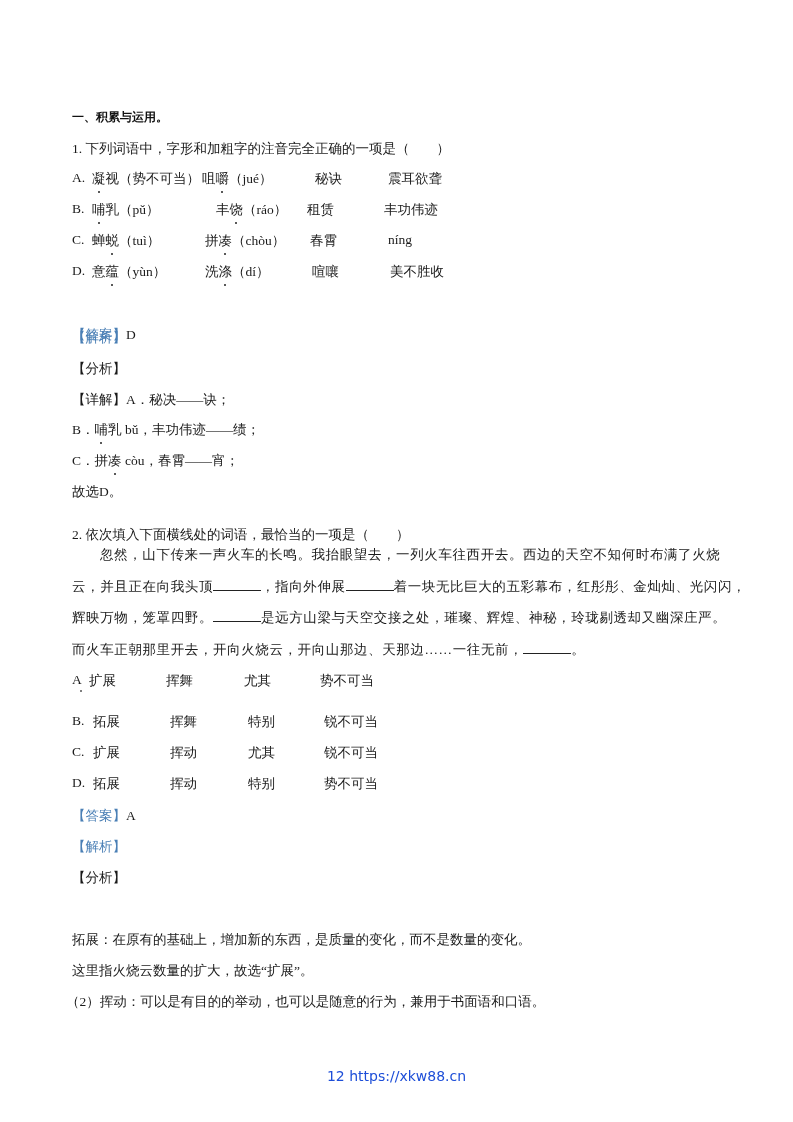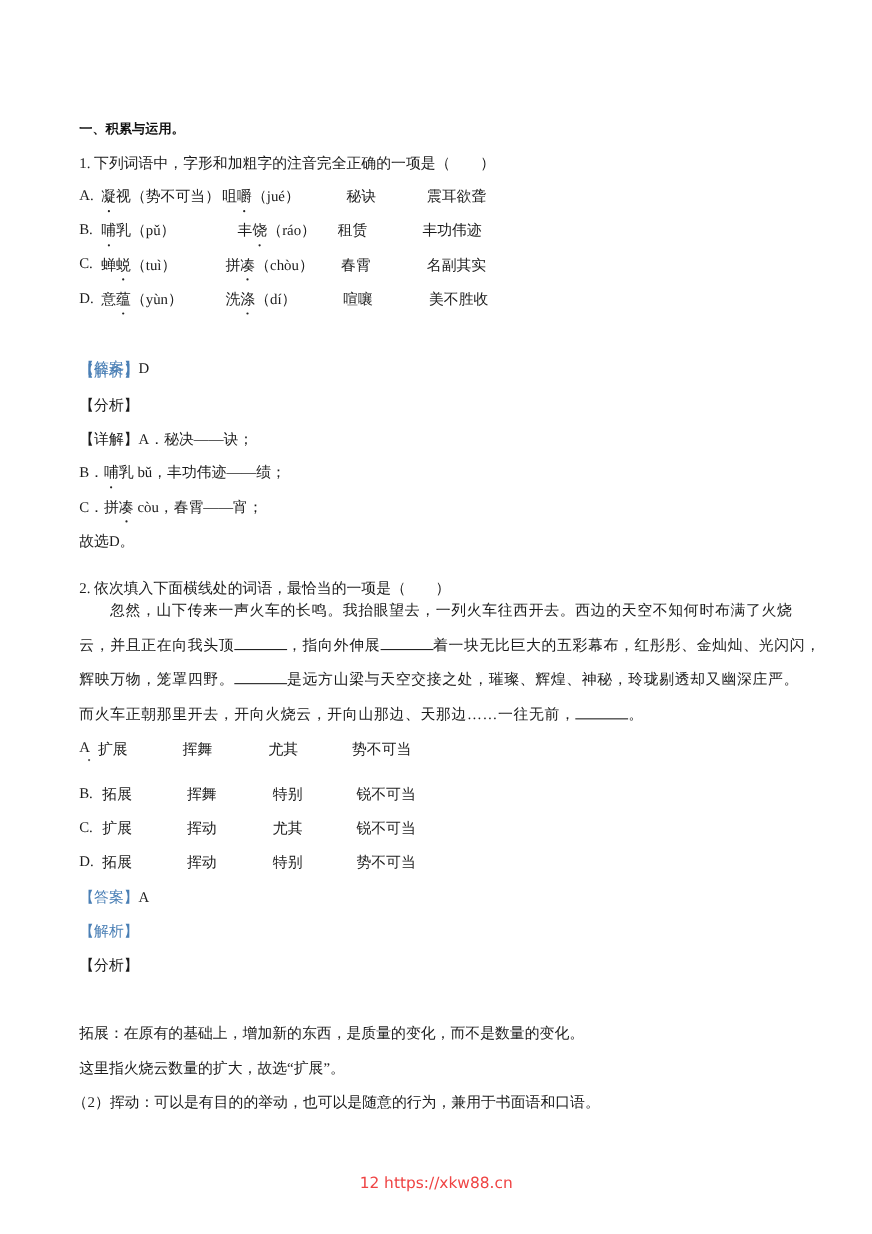--- a/index.html
+++ b/index.html
@@ -43,21 +43,21 @@
       height: 14px; vertical-align: baseline;
     }
     .passage { font-size: 13.5px; letter-spacing: 0.6px; }
     .stray-dot {
       position: absolute; left: 80px; top: 690px; width: 2px; height: 2px;
       border-radius: 50%; background: #555;
     }
     .footer {
       position: absolute; left: 0; top: 1068px; width: 793px; text-align: center;
       font-family: "DejaVu Sans", "Liberation Sans", sans-serif;
-      font-size: 14px; color: #ef4444;
+      font-size: 14px; color: #1d4ed8;
     }
   </style>
 </head>
 <body>
 
 <div class="page">
 
   <div class="section-heading">一、积累与运用。</div>
 
   <div class="line" style="top:140px;">1. 下列词语中，字形和加粗字的注音完全正确的一项是（　　）</div>
@@ -76,21 +76,21 @@
     <span class="opt-cell" style="left:120px;margin-left:24px;"><span>丰</span><span class="dotted">饶</span><span>（ráo）</span></span>
     <span class="opt-cell" style="left:235px;">租赁</span>
     <span class="opt-cell" style="left:312px;">丰功伟迹</span>
   </div>
 
   <div class="opt-row" style="top:232px;">
     <span class="opt-cell" style="left:0;">C.</span>
     <span class="opt-cell" style="left:20px;"><span>蝉</span><span class="dotted">蜕</span><span>（tuì）</span></span>
     <span class="opt-cell" style="left:133px;"><span>拼</span><span class="dotted">凑</span><span>（chòu）</span></span>
     <span class="opt-cell" style="left:238px;">春霄</span>
-    <span class="opt-cell" style="left:316px;">名副其实</span>
+    <span class="opt-cell" style="left:316px;">níng</span>
   </div>
 
   <div class="opt-row" style="top:263px;">
     <span class="opt-cell" style="left:0;">D.</span>
     <span class="opt-cell" style="left:20px;"><span>意</span><span class="dotted">蕴</span><span>（yùn）</span></span>
     <span class="opt-cell" style="left:133px;"><span>洗</span><span class="dotted">涤</span><span>（dí）</span></span>
     <span class="opt-cell" style="left:240px;">喧嚷</span>
     <span class="opt-cell" style="left:318px;">美不胜收</span>
   </div>
 

